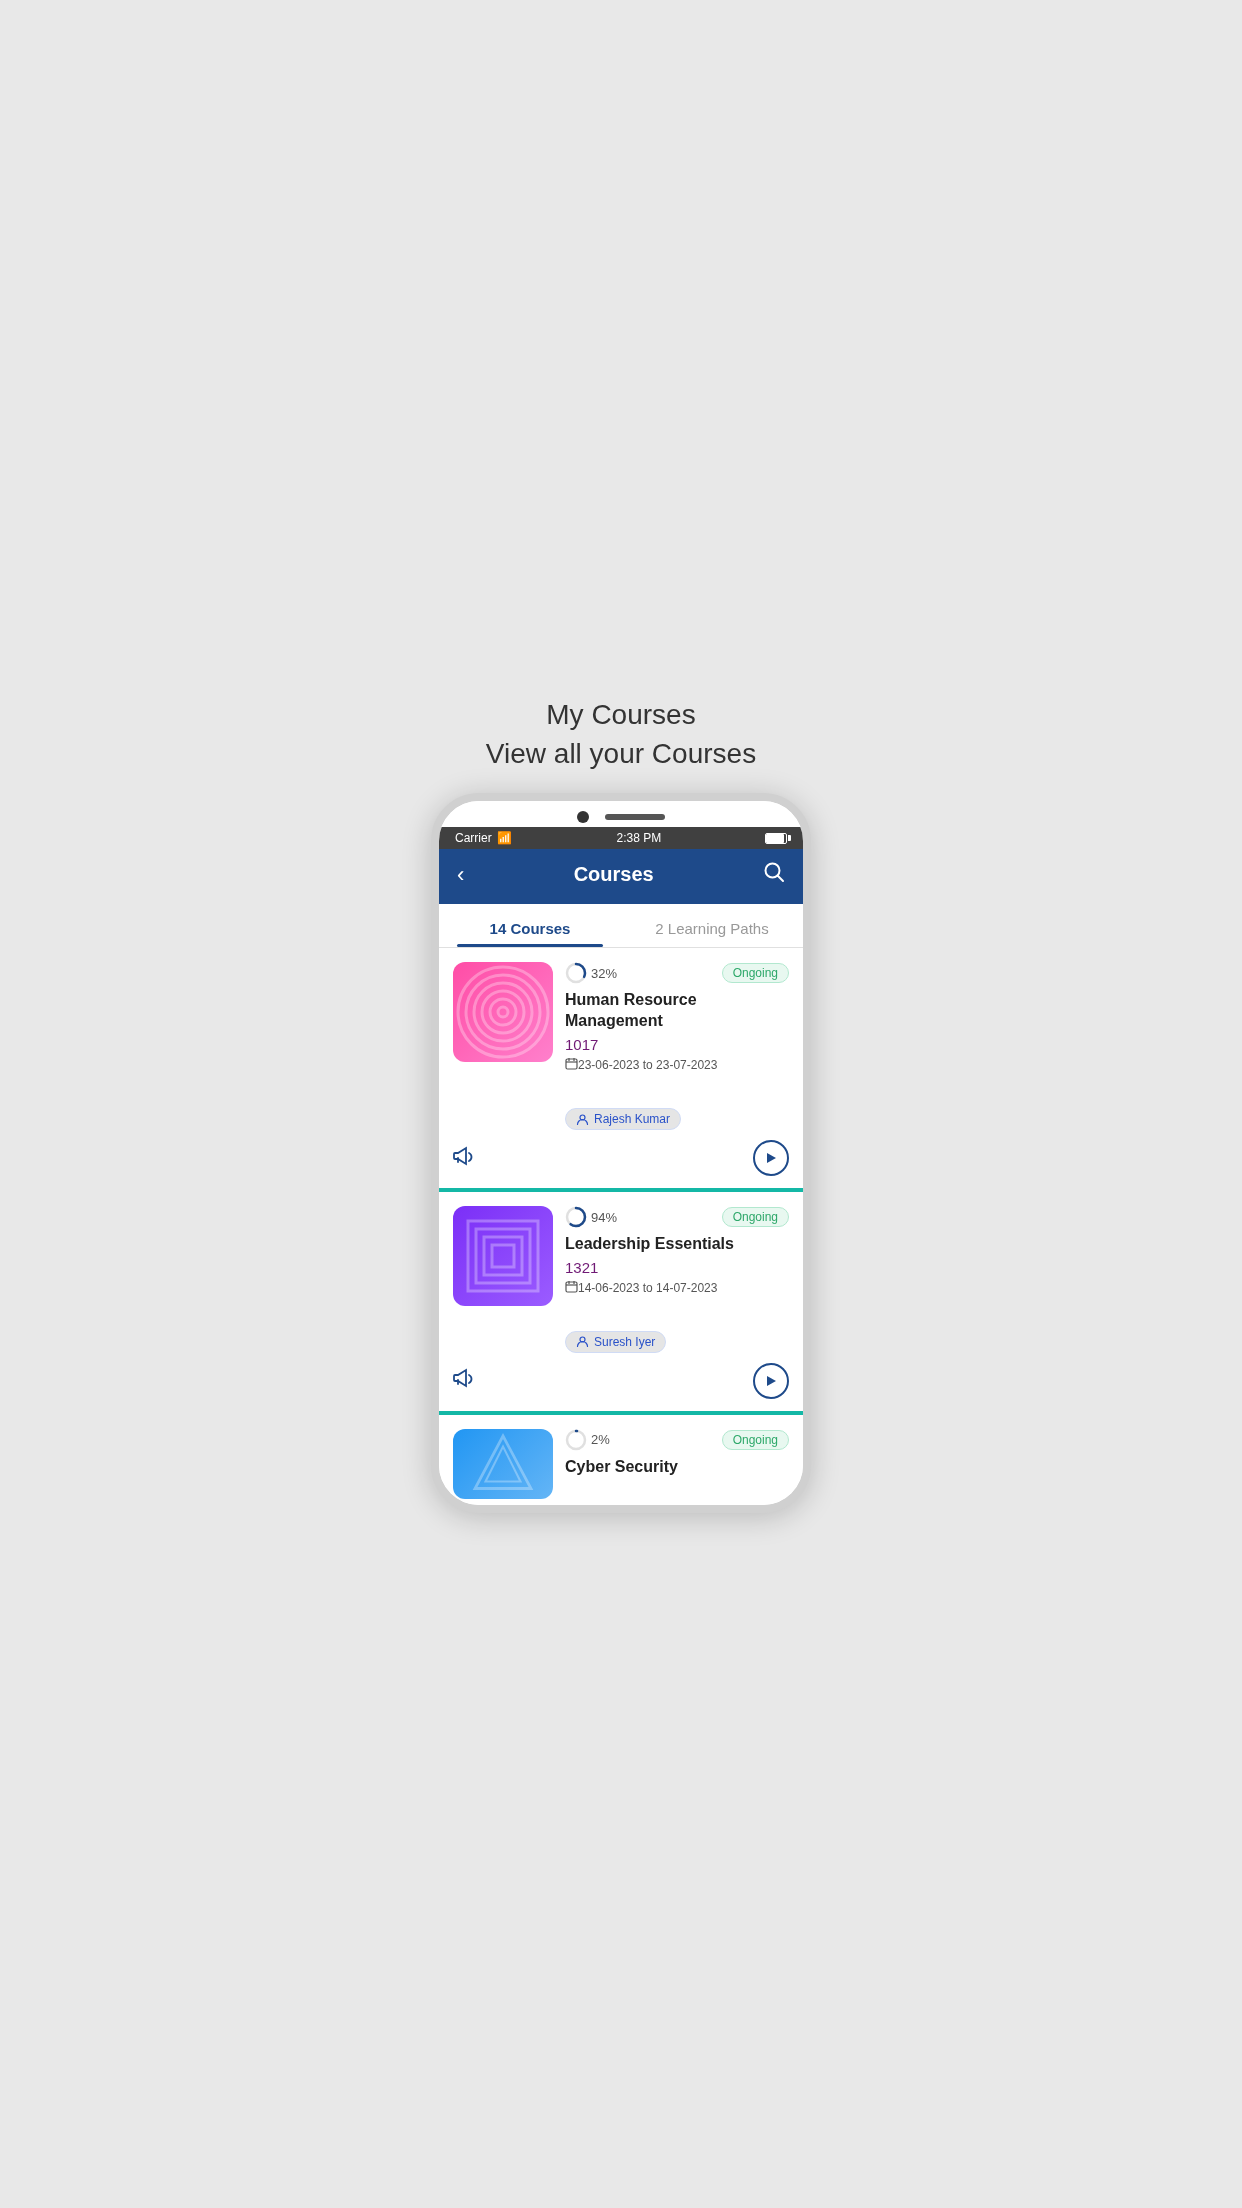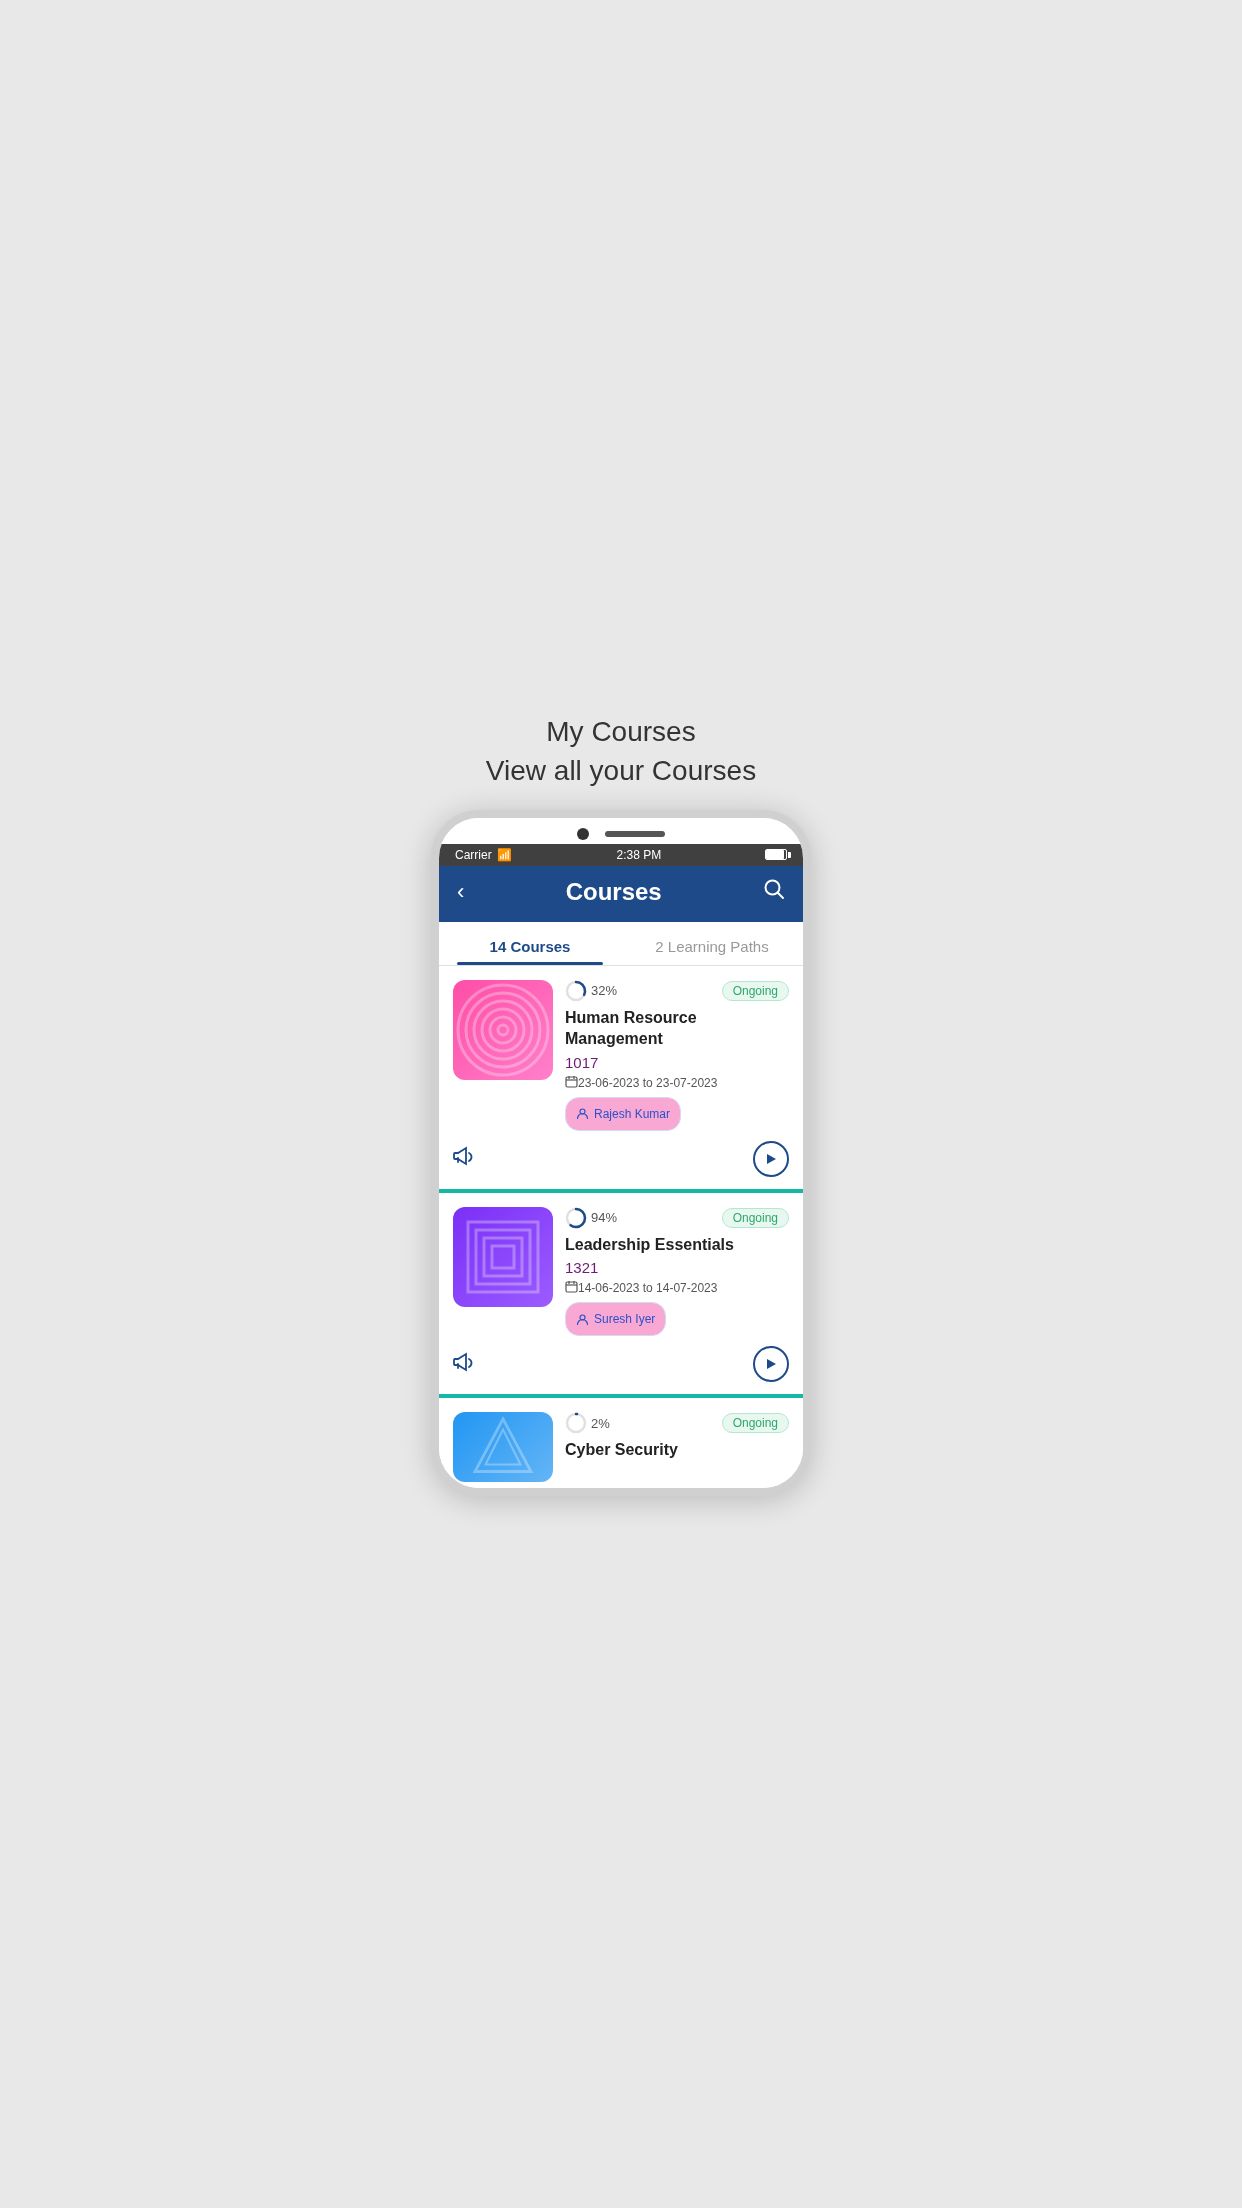--- a/index.html
+++ b/index.html
@@ -106,21 +106,21 @@
       justify-content: space-between;
       padding: 12px 18px 16px;
     }
     .nav-back {
       color: #fff;
       font-size: 22px;
       cursor: pointer;
     }
     .nav-title {
       color: #fff;
-      font-size: 24px;
+      font-size: 20px;
       font-weight: bold;
     }
     .nav-search {
       color: #fff;
       font-size: 20px;
       cursor: pointer;
     }
     .app-content {
       background: #fff;
       flex: 1;
@@ -236,26 +236,27 @@
       margin-bottom: 6px;
     }
     .calendar-icon {
       font-size: 12px;
       color: #555;
     }
     .instructor-badge {
       display: inline-flex;
       align-items: center;
       gap: 5px;
-      background: #f9a8d4;
+      background: #e5e5e5;
       border: 1px solid #d0dbf5;
       border-radius: 14px;
-      padding: 9px 10px;
+      padding: 3px 10px;
       font-size: 12px;
       color: #2a52c9;
+      margin-top: 29px;
     }
     .course-actions {
       display: flex;
       justify-content: space-between;
       align-items: center;
       padding: 10px 0 12px;
     }
     .announce-icon {
       color: #1e4a8a;
       font-size: 20px;

